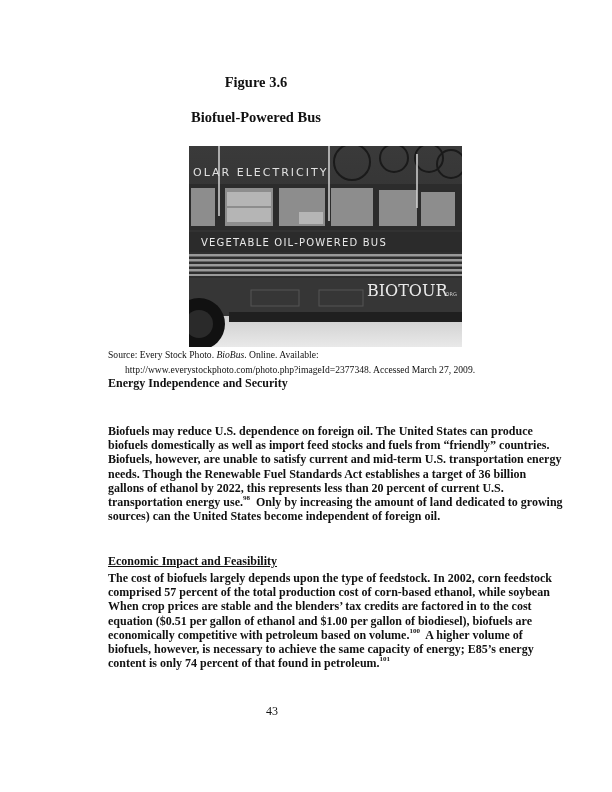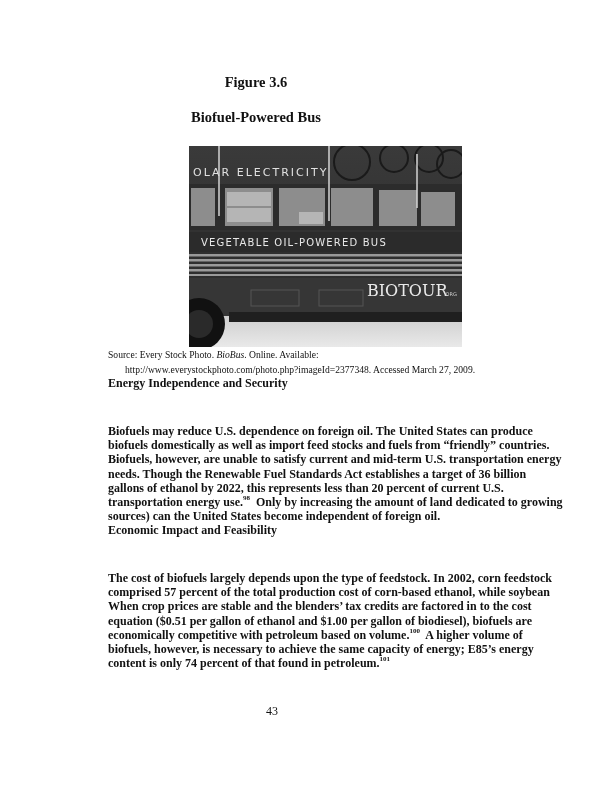--- a/index.html
+++ b/index.html
@@ -49,21 +49,21 @@
     #source-line2 { top: 362px; left: 125px; }
 
     .heading {
       position: absolute;
       left: 108px;
       font-weight: bold;
       font-size: 12px;
       line-height: 15px;
     }
     #heading-1 { top: 376px; }
-    #heading-2 { top: 523px; }
+    #heading-2 { top: 554px; text-decoration: underline; }
 
     .para {
       position: absolute;
       left: 108px;
       width: 440px;
       font-size: 12px;
       line-height: 14.2px;
     }
     .para .line { display: block; white-space: nowrap; font-weight: bold; }
     #para-1 { top: 424px; }

